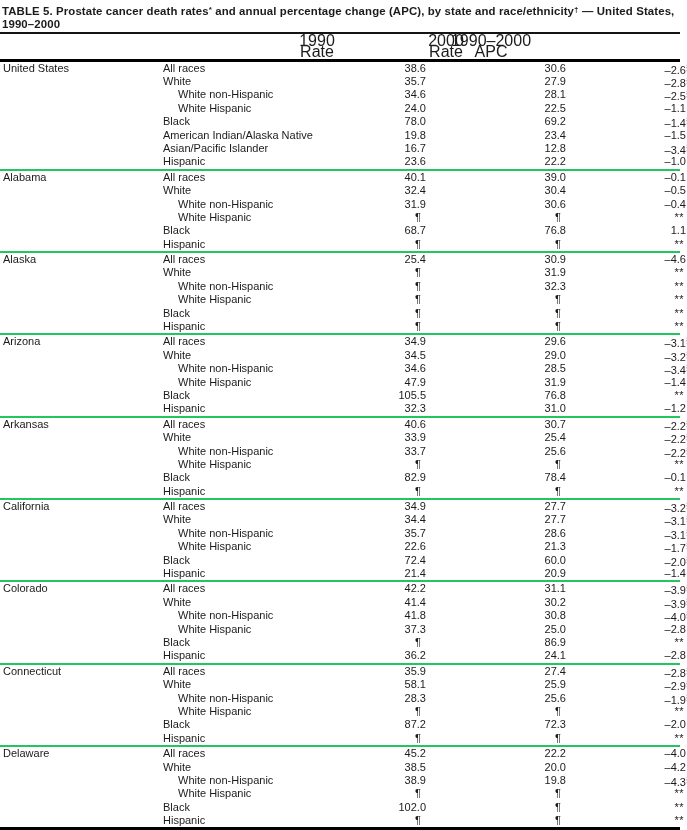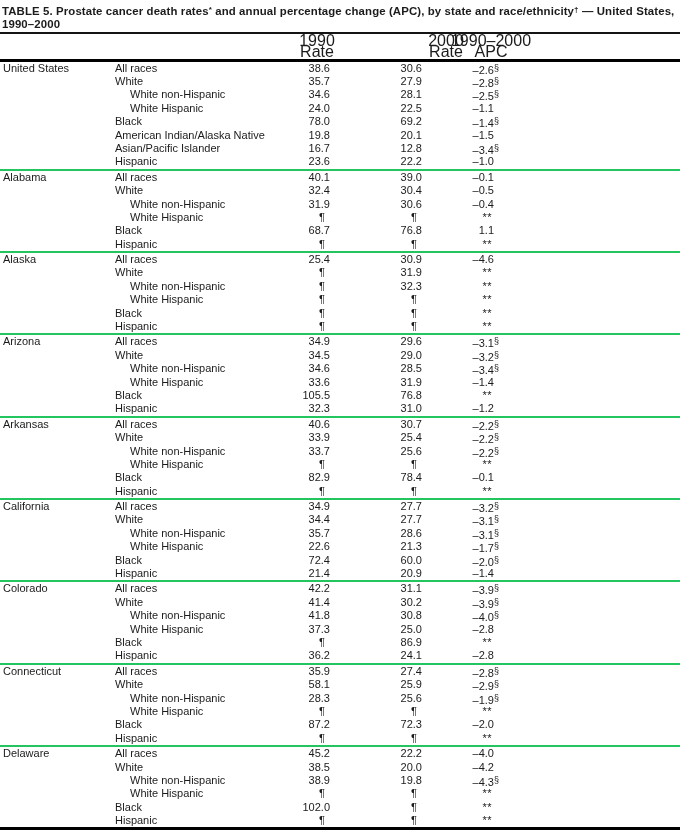--- a/index.html
+++ b/index.html
@@ -8,21 +8,21 @@
   .title{font-weight:bold;font-size:11.4px;line-height:12.8px;padding:4px 0 1px 2px;letter-spacing:0.12px;}
   .sup-t{font-size:8px;vertical-align:3px;}
   .rule{height:2px;background:#141414;}
   .rule-thick{height:3px;background:#000;}
   .thead{position:relative;height:25px;}
   .colhead{position:absolute;top:1px;transform:translateX(-50%);text-align:center;font-size:16px;line-height:11.8px;white-space:nowrap;}
   .ch-1990{left:317px;}
   .ch-2000{left:410px;margin-left:36px;}
   .ch-apc{left:491px;}
   .section.bordered{border-top:2px solid #22c55e;}
-  .row{display:grid;grid-template-columns:115px 150px 65px 92px 72px auto;height:13.4px;line-height:13.4px;font-size:11px;white-space:nowrap;}
+  .row{display:grid;grid-template-columns:115px 150px 65px 92px 72px auto;height:13.4px;line-height:13.4px;font-size:11px;white-space:nowrap;gap:48px;}
   .c-state{padding-left:3px;overflow:visible;}
   .c-race.indent{padding-left:15px;}
   .c-num{text-align:right;}
   .pilcrow{padding-right:5px;}
   .stars{padding-right:2px;letter-spacing:0.5px;}
   .sig{display:inline-block;width:0;overflow:visible;font-size:9px;vertical-align:2.5px;}
 </style>
 </head>
 <body>
 
@@ -87,21 +87,21 @@
           <div class="c-race">Black</div>
           <div class="c-num">78.0</div>
           <div class="c-num">69.2</div>
           <div class="c-num">–1.4<span class="sig">§</span></div>
           <div></div>
         </div>
         <div class="row">
           <div class="c-state"></div>
           <div class="c-race">American Indian/Alaska Native</div>
           <div class="c-num">19.8</div>
-          <div class="c-num">20.1</div>
+          <div class="c-num">23.4</div>
           <div class="c-num">–1.5</div>
           <div></div>
         </div>
         <div class="row">
           <div class="c-state"></div>
           <div class="c-race">Asian/Pacific Islander</div>
           <div class="c-num">16.7</div>
           <div class="c-num">12.8</div>
           <div class="c-num">–3.4<span class="sig">§</span></div>
           <div></div>
@@ -236,21 +236,21 @@
           <div class="c-state"></div>
           <div class="c-race indent">White non-Hispanic</div>
           <div class="c-num">34.6</div>
           <div class="c-num">28.5</div>
           <div class="c-num">–3.4<span class="sig">§</span></div>
           <div></div>
         </div>
         <div class="row">
           <div class="c-state"></div>
           <div class="c-race indent">White Hispanic</div>
-          <div class="c-num">33.6</div>
+          <div class="c-num">47.9</div>
           <div class="c-num">31.9</div>
           <div class="c-num">–1.4</div>
           <div></div>
         </div>
         <div class="row">
           <div class="c-state"></div>
           <div class="c-race">Black</div>
           <div class="c-num">105.5</div>
           <div class="c-num">76.8</div>
           <div class="c-num stars">**</div>

